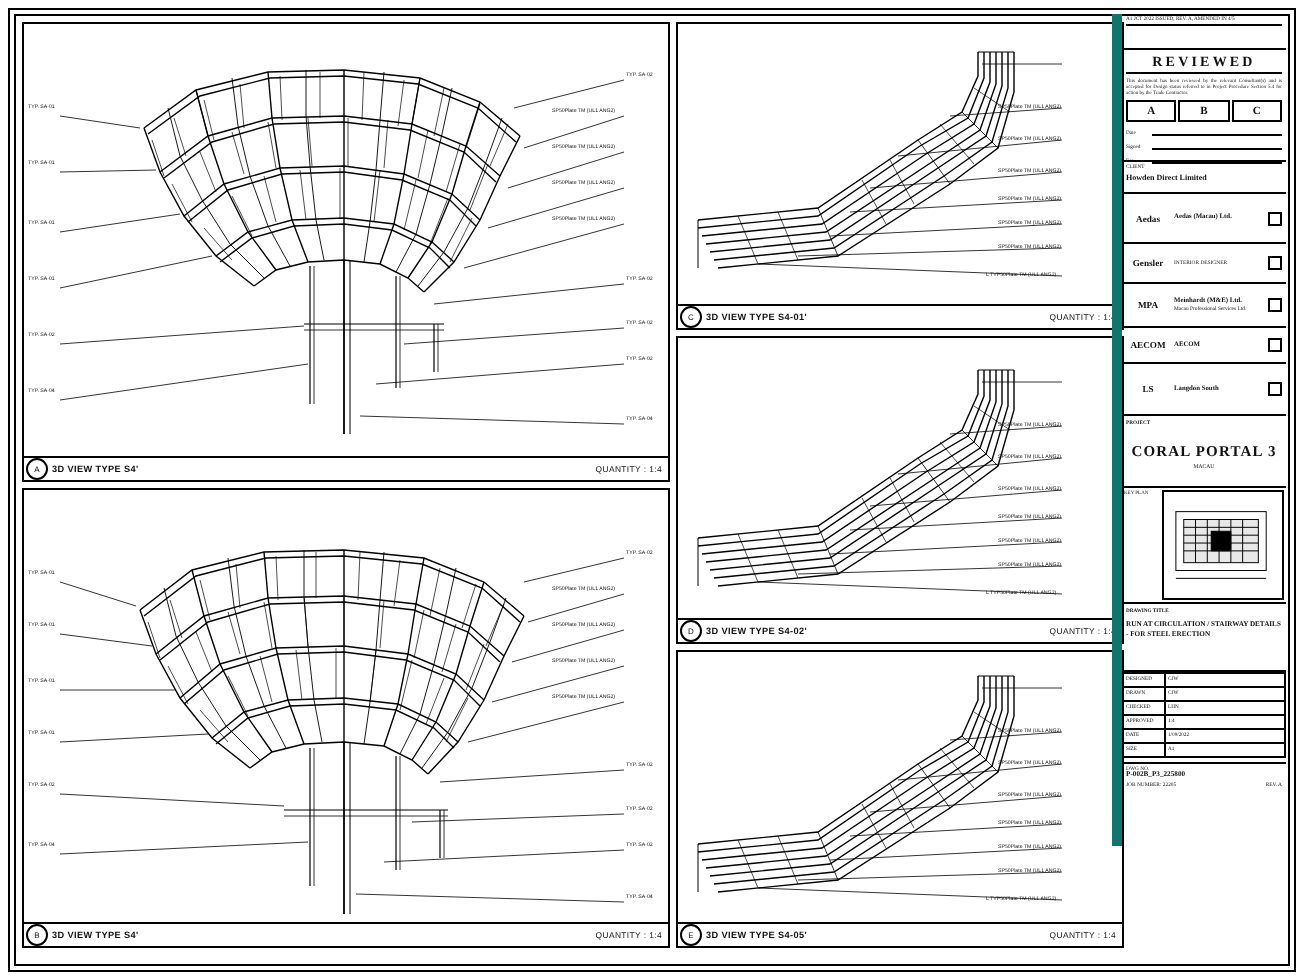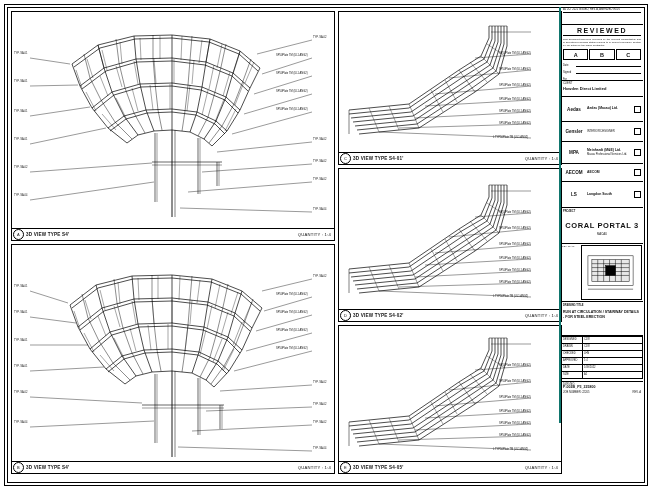--- a/index.html
+++ b/index.html
@@ -12,21 +12,21 @@
   .panel-cap{position:absolute;left:0;bottom:0;width:100%;height:11px;border-top:1px solid #000;display:flex;align-items:center;font-size:4.4px;letter-spacing:.2px;}
   .cap-bubble{width:9px;height:9px;border:1px solid #000;border-radius:50%;margin:0 2px 0 1px;display:flex;align-items:center;justify-content:center;font-size:4px;flex:0 0 auto;}
   .cap-title{flex:1 1 auto;font-weight:bold;font-size:4.6px;}
   .cap-scale{font-size:4.2px;margin-right:3px;}
   .cap-scale b{font-weight:normal;}
 
   .drawing{position:absolute;left:0;top:0;width:100%;height:100%;}
   .drawing svg{display:block;}
 
   
-  #titleblock{position:absolute;right:7px;top:7px;width:82px;height:416px;border-left:2px solid #0f766e;}
+  #titleblock{position:absolute;right:7px;top:7px;width:82px;height:416px;border-left:5px solid #0f766e;font-family:Liberation Serif, serif;}
   .tbrow{border-bottom:1px solid #000;position:relative;box-sizing:border-box;}
   .tiny2{font-size:2.7px;line-height:3.2px;}
 
   #revbox{height:18px;padding:1px 2px;}
   #revbox .rv{font-size:2.6px;line-height:3px;}
 
   #reviewed{height:56px;padding:2px;}
   #reviewed .rv-title{text-align:center;font-size:7px;font-weight:bold;letter-spacing:1.6px;border-bottom:1px solid #000;padding-bottom:1px;margin-bottom:2px;}
   #reviewed .rv-body{font-size:2.5px;line-height:3.1px;text-align:justify;}
   .abcrow{display:flex;margin-top:2px;}

